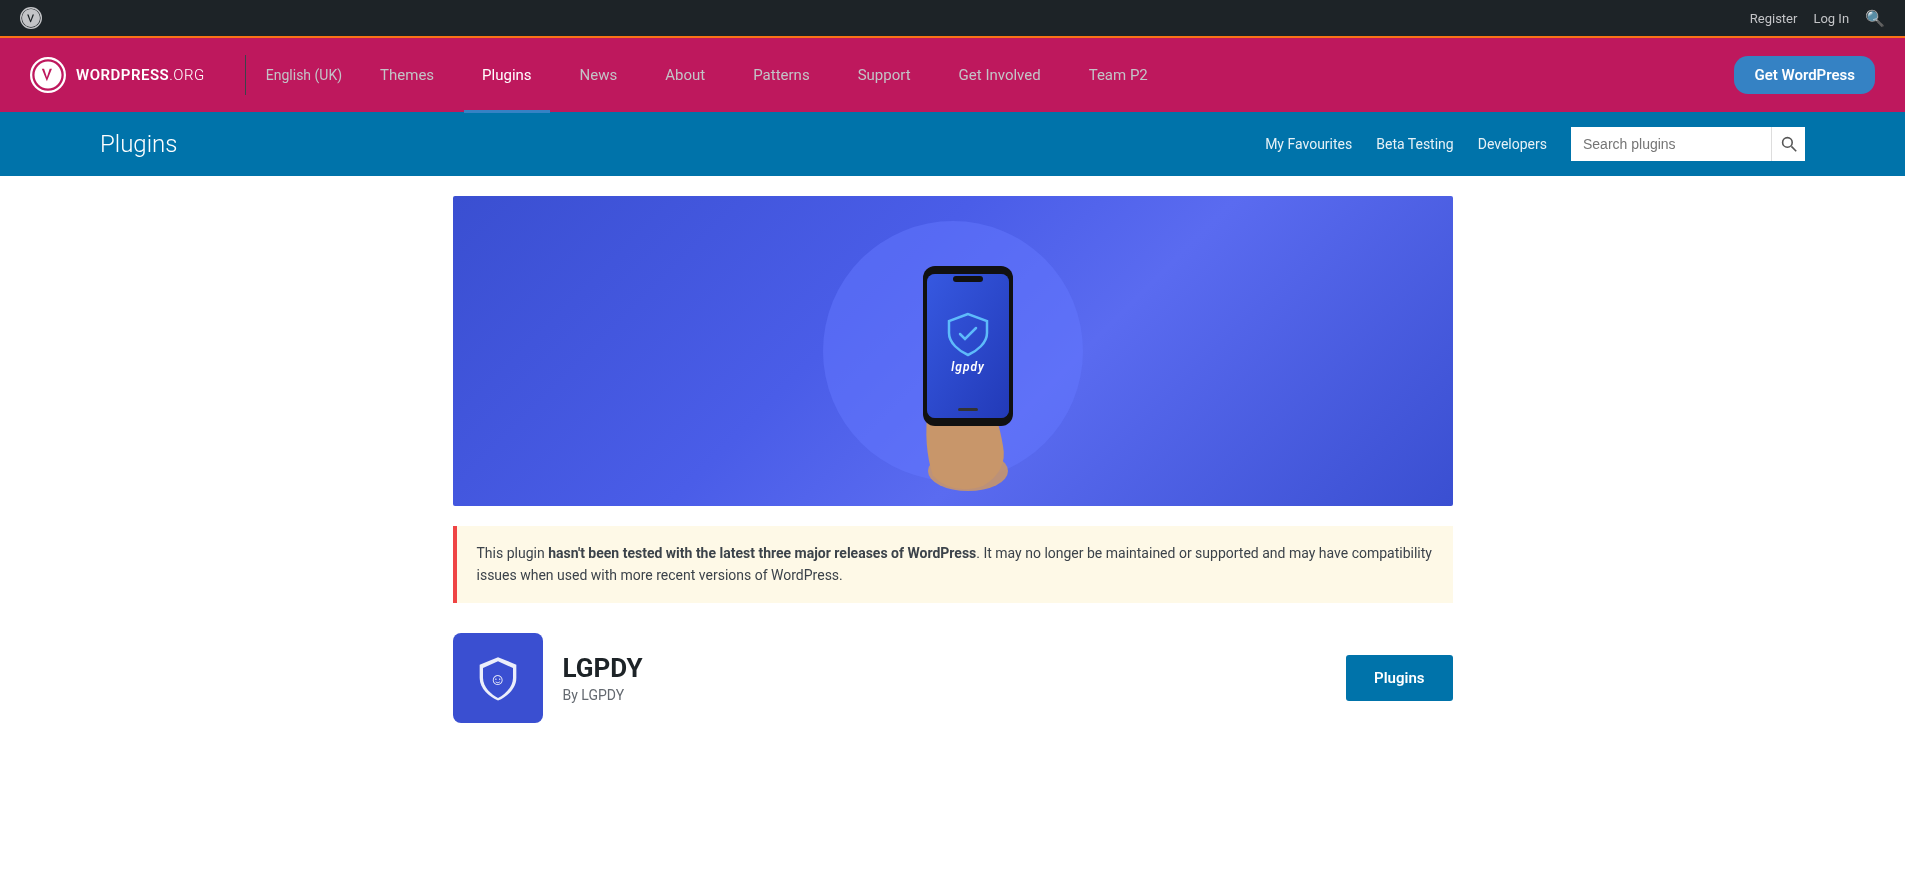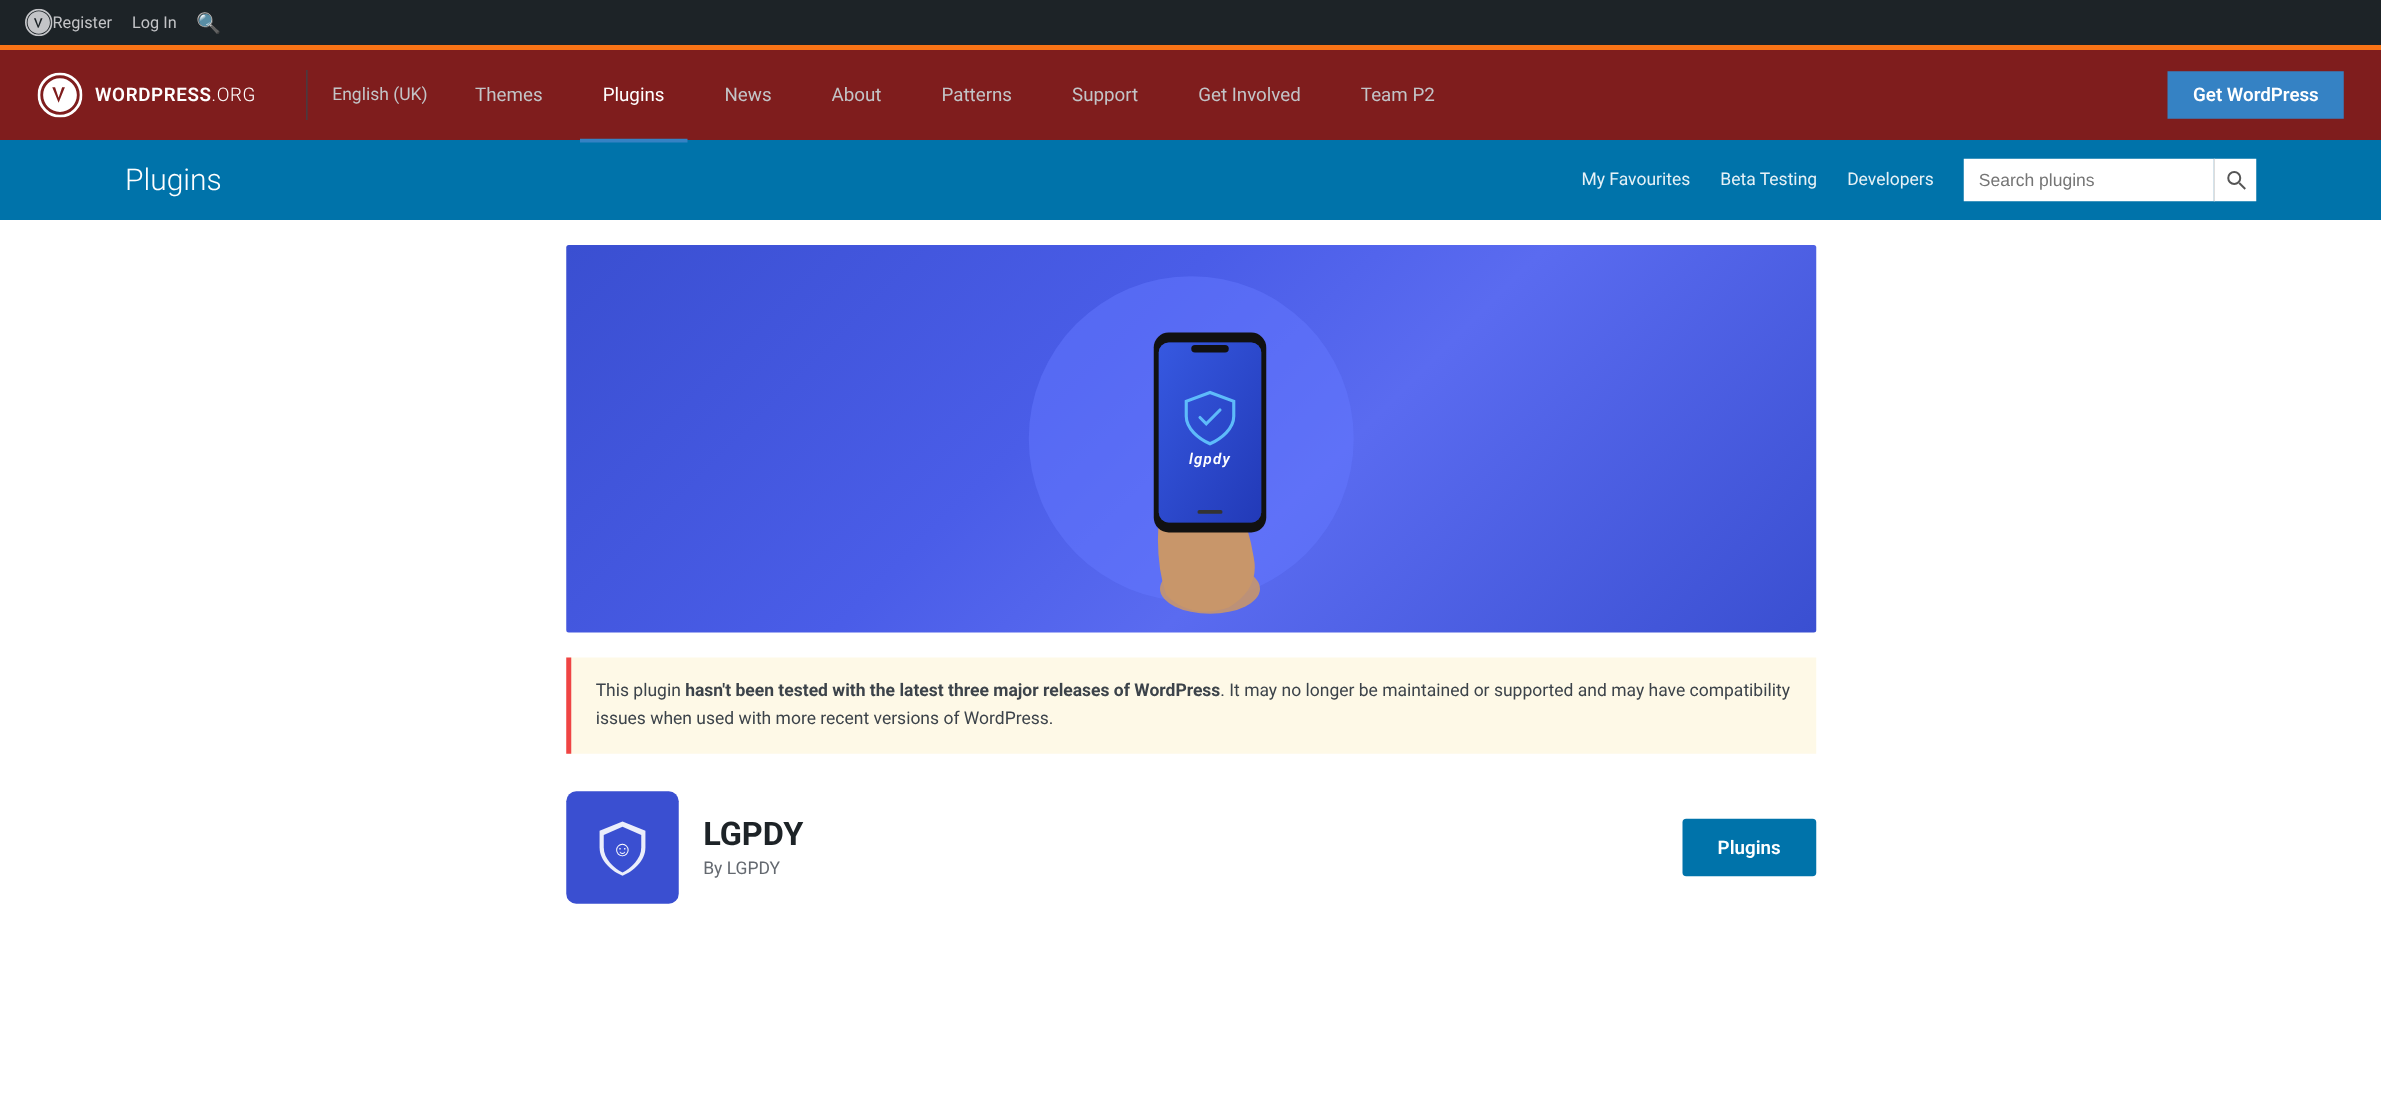--- a/index.html
+++ b/index.html
@@ -4,37 +4,37 @@
   <style>
     * { margin: 0; padding: 0; box-sizing: border-box; }
     body { font-family: -apple-system, BlinkMacSystemFont, "Segoe UI", Roboto, Oxygen, sans-serif; background: #fff; }
 
     
     .top-bar {
       background: #1d2327;
       height: 36px;
       display: flex;
       align-items: center;
-      justify-content: flex-start;
+      justify-content: space-between;
       padding: 0 20px;
     }
     .top-bar-left { display: flex; align-items: center; }
     .wp-logo-top { width: 22px; height: 22px; }
     .top-bar-right { display: flex; align-items: center; gap: 16px; }
     .top-bar-link {
       color: #c3c4c7;
       text-decoration: none;
       font-size: 13px;
     }
     .search-icon-top { color: #c3c4c7; cursor: pointer; font-size: 16px; }
 
     
     .main-nav {
-      background: #7f1d1d;
-      border-top: 4px solid #f97316;
+      background: #be185d;
+      border-top: 2px solid #f97316;
       height: 76px;
       display: flex;
       align-items: center;
       padding: 0 30px;
       gap: 0;
     }
     .nav-brand {
       display: flex;
       align-items: center;
       gap: 10px;
@@ -93,21 +93,21 @@
       background: #3582c4;
     }
     .nav-cta {
       margin-left: auto;
       background: #3582c4;
       color: #fff;
       text-decoration: none;
       font-size: 15px;
       font-weight: 600;
       padding: 10px 20px;
-      border-radius: 0;
+      border-radius: 14px;
       white-space: nowrap;
     }
 
     
     .plugins-bar {
       background: #0073aa;
       height: 64px;
       display: flex;
       align-items: center;
       padding: 0 100px;

